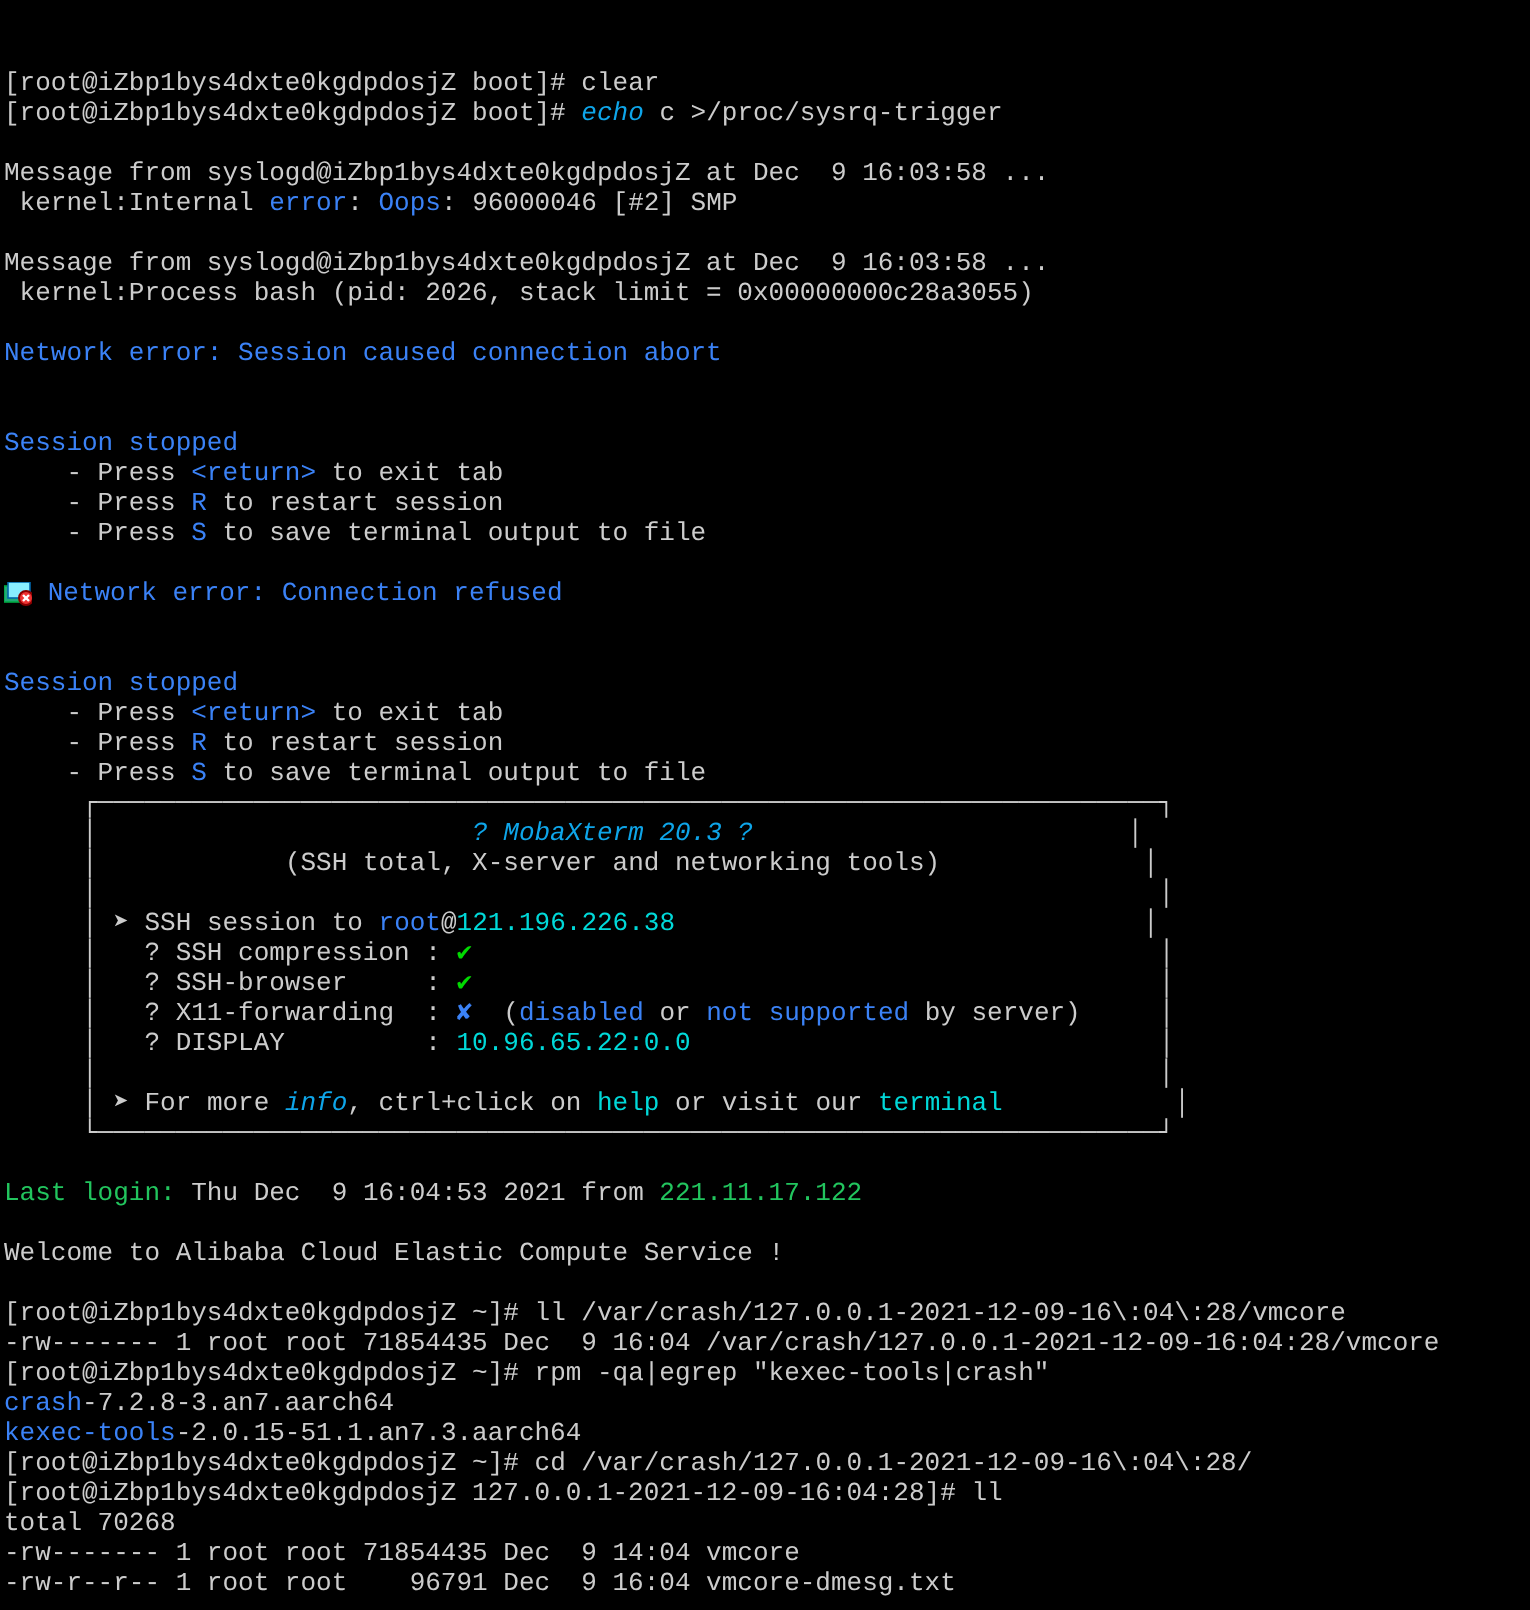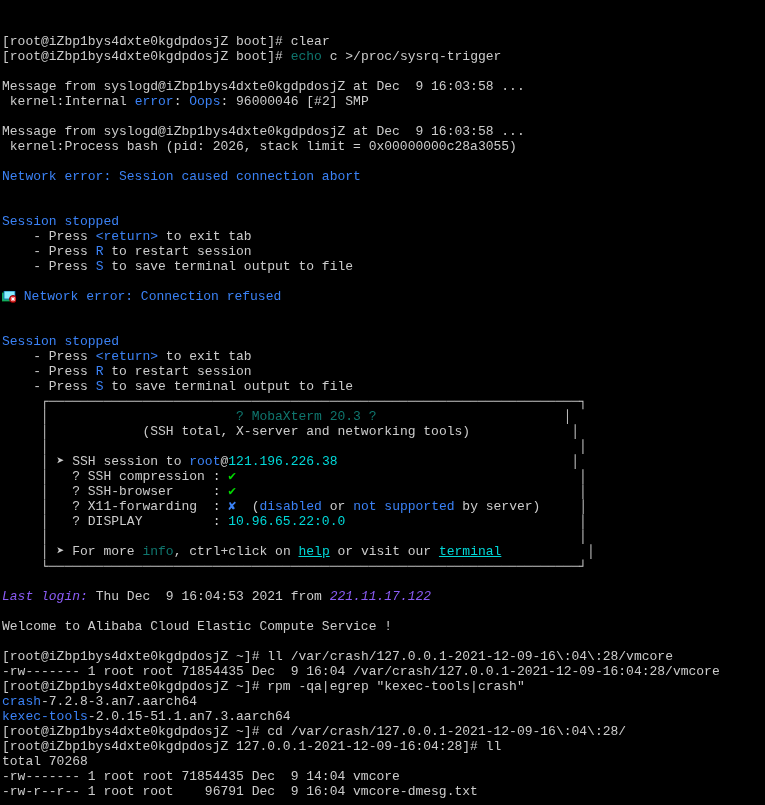--- a/index.html
+++ b/index.html
@@ -8,25 +8,25 @@
     font-family: "Consolas", "Courier New", monospace;
     font-size: 13px;
     line-height: 15px;
     margin: 0;
     padding: 4px 2px;
     width: 765px;
     box-sizing: border-box;
     white-space: pre;
   }
   .green { color: #00d900; }
-  .yellow { color: #0f766e; }
+  .yellow { color: #0ea5e9; font-style: italic; }
   .red { color: #3b82f6; }
   .cyan { color: #00d9d9; margin-top: 22px; }
-  .magenta { color: #8b5cf6; font-style: italic; }
-  .link { text-decoration: underline; }
+  .magenta { color: #22c55e; }
+  .link { }
   .icon-err {
     display: inline-block;
     width: 14px;
     height: 12px;
     vertical-align: middle;
   }
 </style>
 </head>
 <body>
 

